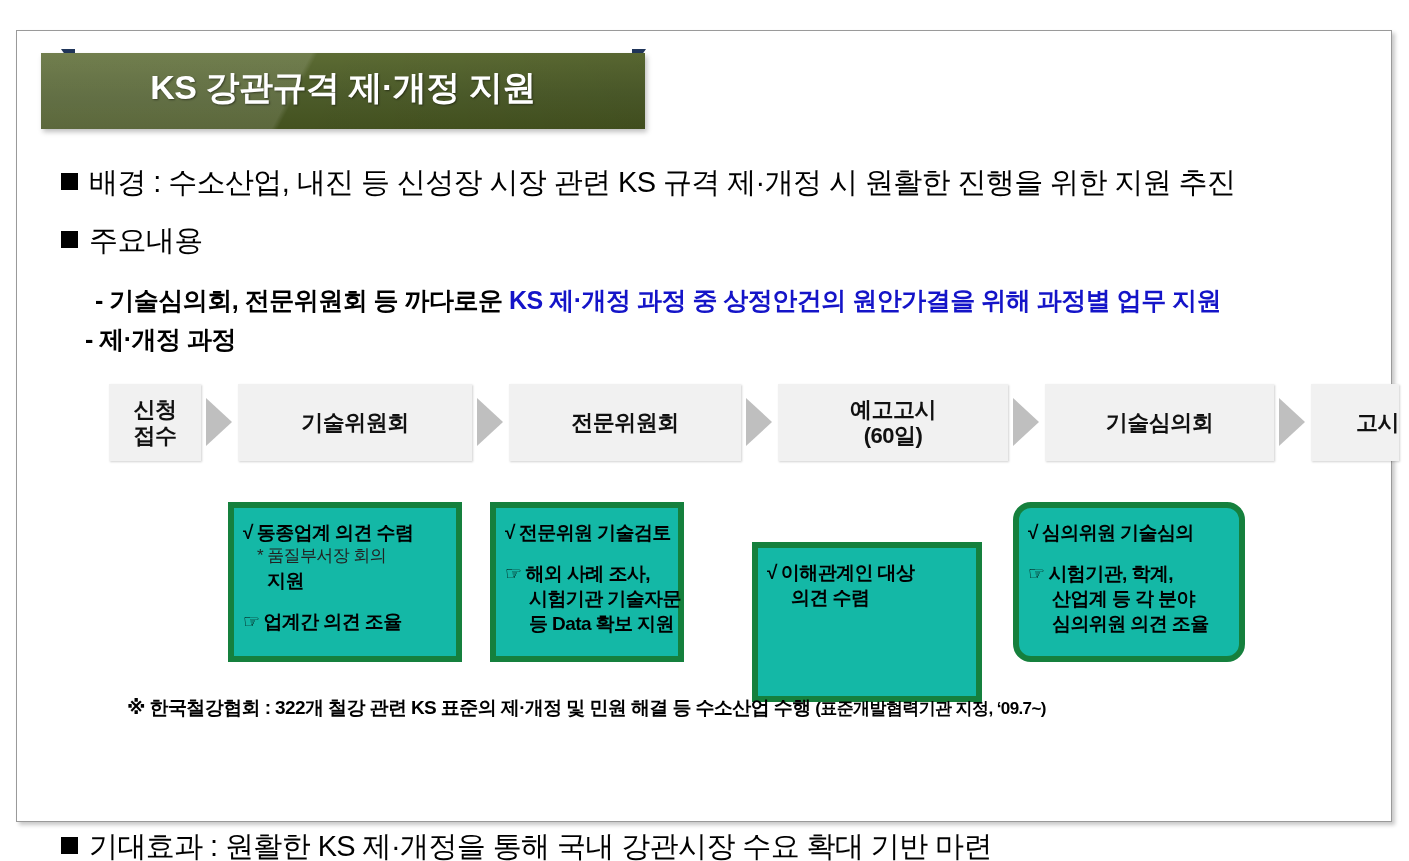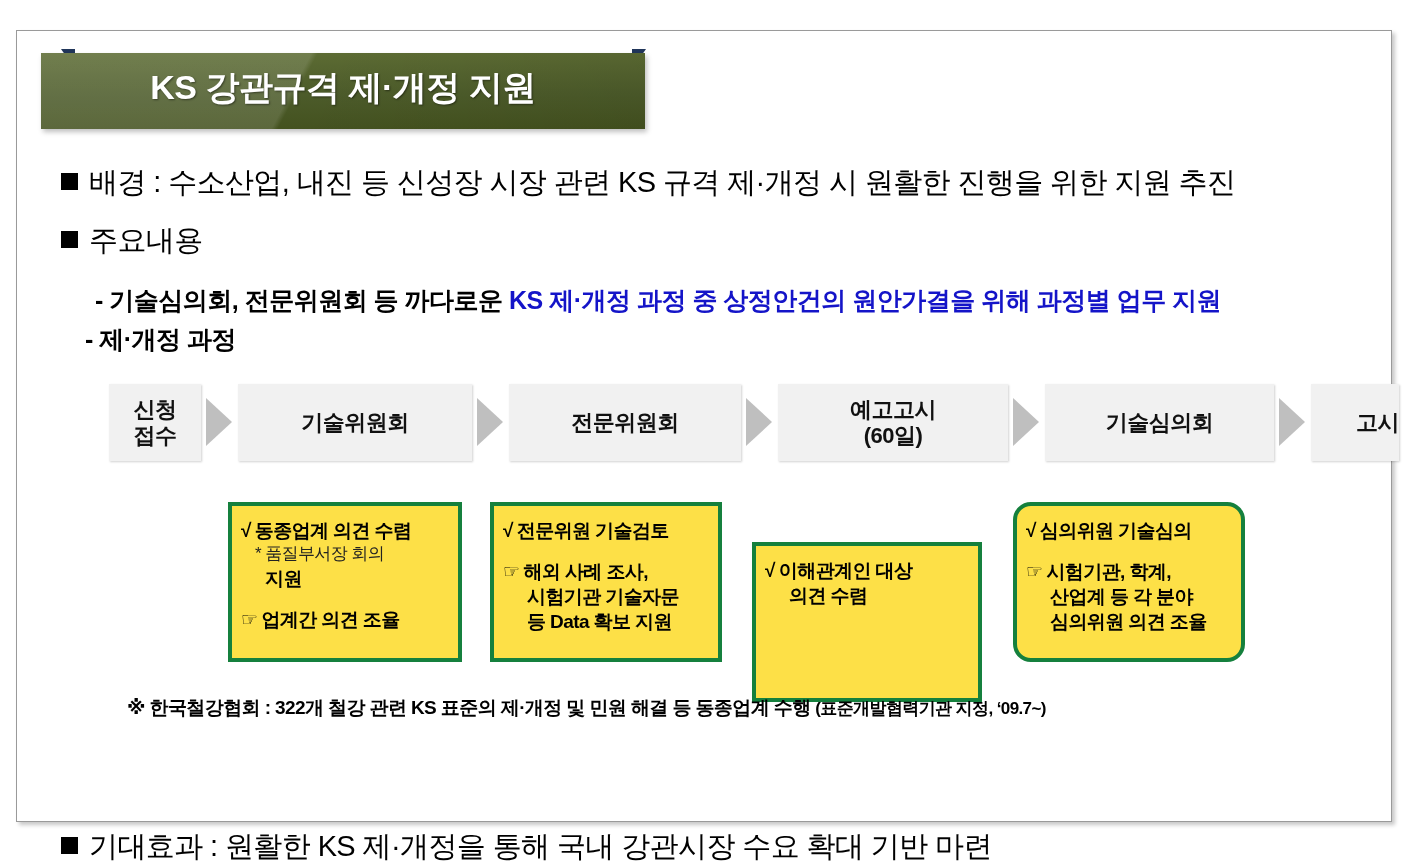--- a/index.html
+++ b/index.html
@@ -126,22 +126,22 @@
     border-top: 24px solid transparent;
     border-bottom: 24px solid transparent;
     border-left: 26px solid #bfbfbf;
   }
 
   
   .detail-box {
     position: absolute;
     top: 471px;
     height: 160px;
-    background: #fde047;
-    border: 4px solid #15803d;
+    background: #14b8a6;
+    border: 6px solid #15803d;
     box-sizing: border-box;
     padding: 12px 9px 0 9px;
     font-size: 19px;
     font-weight: bold;
     color: #000000;
     line-height: 1.32;
     letter-spacing: -0.6px;
   }
   .detail-line { white-space: nowrap; }
   .detail-line.indent { padding-left: 24px; }
@@ -247,21 +247,21 @@
     <div class="detail-line">
       <span class="glyph">√</span><span>동종업계 의견 수렴</span>
     </div>
     <div class="note-sub">* 품질부서장 회의</div>
     <div class="detail-line indent">지원</div>
     <div class="detail-line gap">
       <span class="glyph">☞</span><span>업계간 의견 조율</span>
     </div>
   </div>
 
-  <div class="detail-box" style="left:473px;width:232px;">
+  <div class="detail-box" style="left:473px;width:194px;">
     <div class="detail-line">
       <span class="glyph">√</span><span>전문위원 기술검토</span>
     </div>
     <div class="detail-line gap">
       <span class="glyph">☞</span><span>해외 사례 조사,</span>
     </div>
     <div class="detail-line indent">시험기관 기술자문</div>
     <div class="detail-line indent">등 Data 확보 지원</div>
   </div>
 
@@ -278,21 +278,21 @@
     </div>
     <div class="detail-line gap">
       <span class="glyph">☞</span><span>시험기관, 학계,</span>
     </div>
     <div class="detail-line indent">산업계 등 각 분야</div>
     <div class="detail-line indent">심의위원 의견 조율</div>
   </div>
 
   <div id="footnote">
     <span>※</span>
-    <span>한국철강협회 : 322개 철강 관련 KS 표준의 제·개정 및 민원 해결 등 동종업계 수행</span>
+    <span>한국철강협회 : 322개 철강 관련 KS 표준의 제·개정 및 민원 해결 등 수소산업 수행</span>
     <span class="paren">(표준개발협력기관 지정, ‘09.7~)</span>
   </div>
 
   <div class="row lvl1" id="effect-row">
     <span class="sq-bullet"></span><span>기대효과 : 원활한 KS 제·개정을 통해 국내 강관시장 수요 확대 기반 마련</span>
   </div>
 
 </div>
 
 </body></html>

